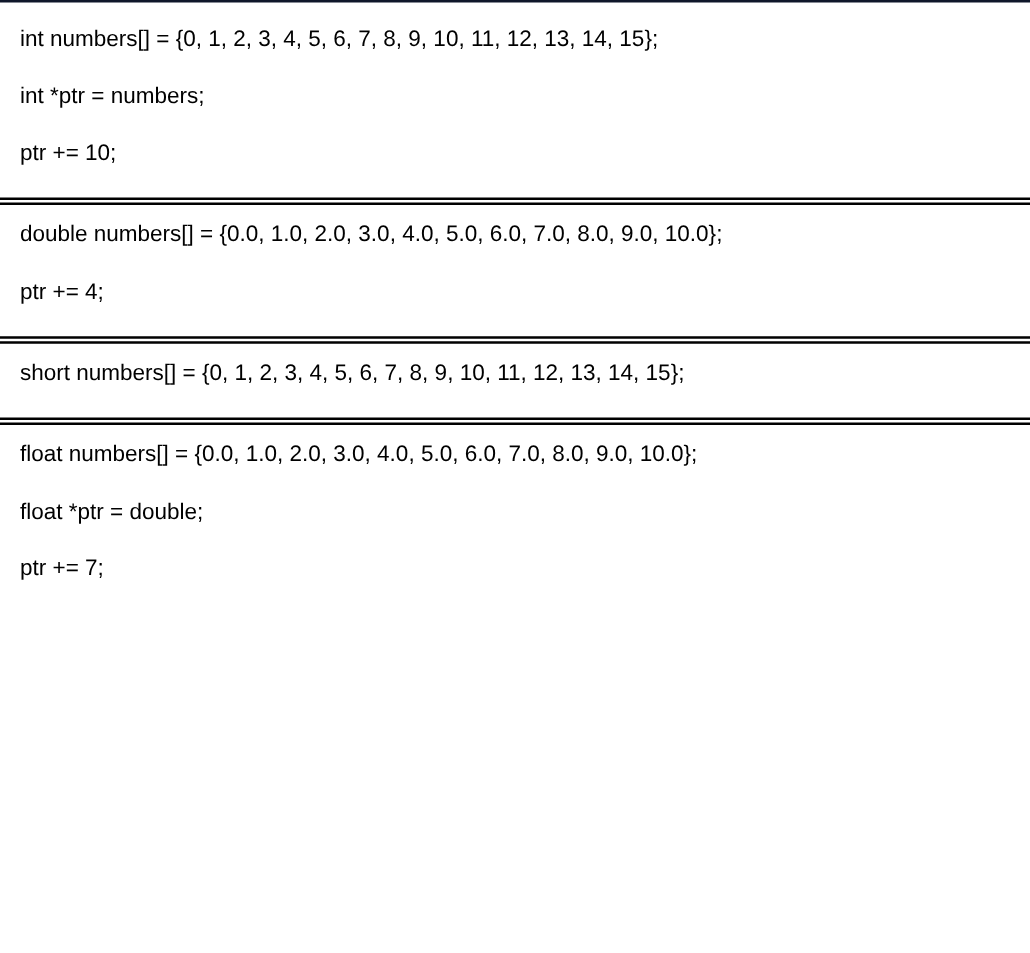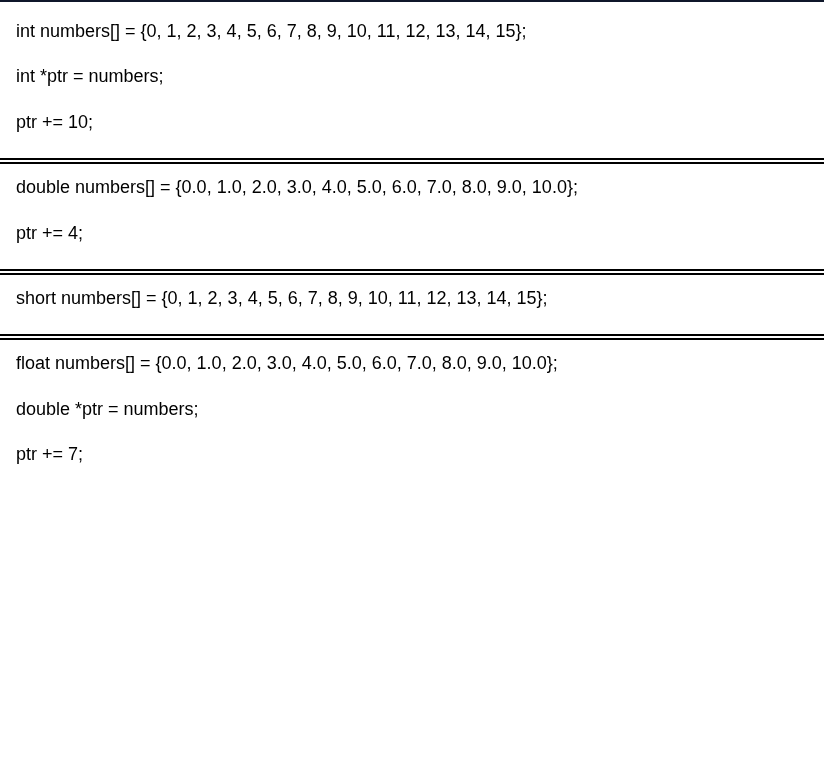--- a/index.html
+++ b/index.html
@@ -64,15 +64,15 @@
   <div class="code-line">double numbers[] = {0.0, 1.0, 2.0, 3.0, 4.0, 5.0, 6.0, 7.0, 8.0, 9.0, 10.0};</div>
   <div class="code-line">ptr += 4;</div>
 </div>
 
 <div class="code-block double-border-alt">
   <div class="code-line">short numbers[] = {0, 1, 2, 3, 4, 5, 6, 7, 8, 9, 10, 11, 12, 13, 14, 15};</div>
 </div>
 
 <div class="code-block double-border-alt">
   <div class="code-line">float numbers[] = {0.0, 1.0, 2.0, 3.0, 4.0, 5.0, 6.0, 7.0, 8.0, 9.0, 10.0};</div>
-  <div class="code-line">double *ptr = numbers;</div>
+  <div class="code-line">float *ptr = double;</div>
   <div class="code-line">ptr += 7;</div>
 </div>
 
 </body></html>

